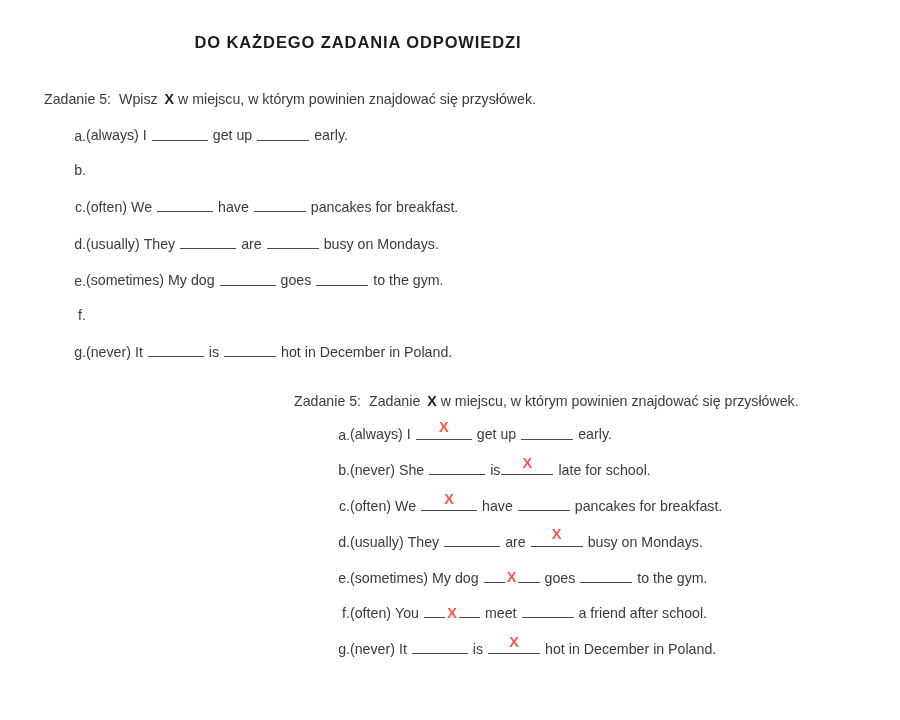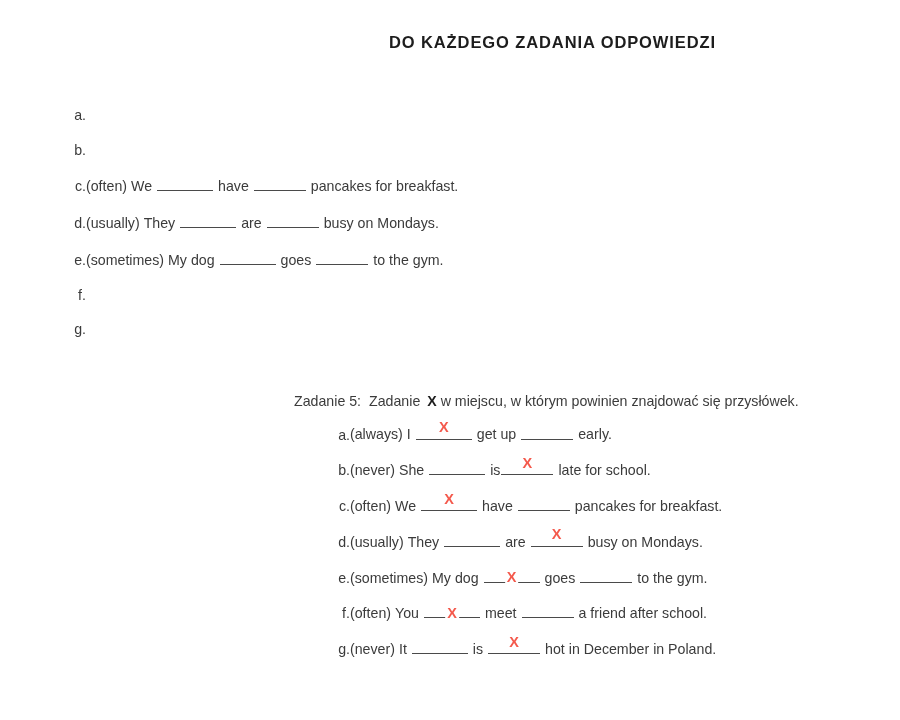--- a/index.html
+++ b/index.html
@@ -15,21 +15,21 @@
     position: relative;
     overflow: hidden;
   }
 
   
   .doc-title {
     position: absolute;
     top: 33px;
     left: 0;
     width: 716px;
-    text-align: right;
+    text-align: center;
     font-size: 16.5px;
     font-weight: bold;
     letter-spacing: 0.9px;
     color: #1d1d1d;
     white-space: nowrap;
   }
 
   
   .exercise {
     position: absolute;
@@ -121,23 +121,30 @@
     background: #ffffff;
     padding: 0 2px;
   }
 </style>
 </head>
 <body>
 
 <div class="doc-title">DO KAŻDEGO ZADANIA ODPOWIEDZI</div>
 
 <section class="exercise ex-blank">
+  <div class="instruction">
+    <span class="zad">Zadanie 5:</span>
+    <span class="verb">Wpisz</span>
+    <span class="mark">X</span>
+    <span class="rest">w  miejscu, w którym powinien znajdować się przysłówek.</span>
+  </div>
   <ol class="items">
       <li>
         <span class="marker">a.</span>
+        <span class="sentence"><span>(always)</span><span class="sp"></span><span>I</span><span class="sp"></span><span class="blank w-lg"></span><span class="sp"></span><span>get up</span><span class="sp"></span><span class="blank w-md"></span><span class="sp"></span><span>early.</span></span>
       </li>
       <li>
         <span class="marker">b.</span>
       </li>
       <li>
         <span class="marker">c.</span>
         <span class="sentence"><span>(often)</span><span class="sp"></span><span>We</span><span class="sp"></span><span class="blank w-lg"></span><span class="sp"></span><span>have</span><span class="sp"></span><span class="blank w-md"></span><span class="sp"></span><span>pancakes for breakfast.</span></span>
       </li>
       <li>
         <span class="marker">d.</span>
@@ -145,20 +152,21 @@
       </li>
       <li>
         <span class="marker">e.</span>
         <span class="sentence"><span>(sometimes)</span><span class="sp"></span><span>My dog</span><span class="sp"></span><span class="blank w-lg"></span><span class="sp"></span><span>goes</span><span class="sp"></span><span class="blank w-md"></span><span class="sp"></span><span>to the gym.</span></span>
       </li>
       <li>
         <span class="marker">f.</span>
       </li>
       <li>
         <span class="marker">g.</span>
+        <span class="sentence"><span>(never)</span><span class="sp"></span><span>It</span><span class="sp"></span><span class="blank w-lg"></span><span class="sp"></span><span>is</span><span class="sp"></span><span class="blank w-md"></span><span class="sp"></span><span>hot in December in Poland.</span></span>
       </li>
     </ol>
 </section>
 
 <section class="exercise ex-answers">
   <div class="instruction">
     <span class="zad">Zadanie 5:</span>
     <span class="verb">Zadanie</span>
     <span class="mark">X</span>
     <span class="rest">w miejscu, w którym powinien znajdować się przysłówek.</span>

